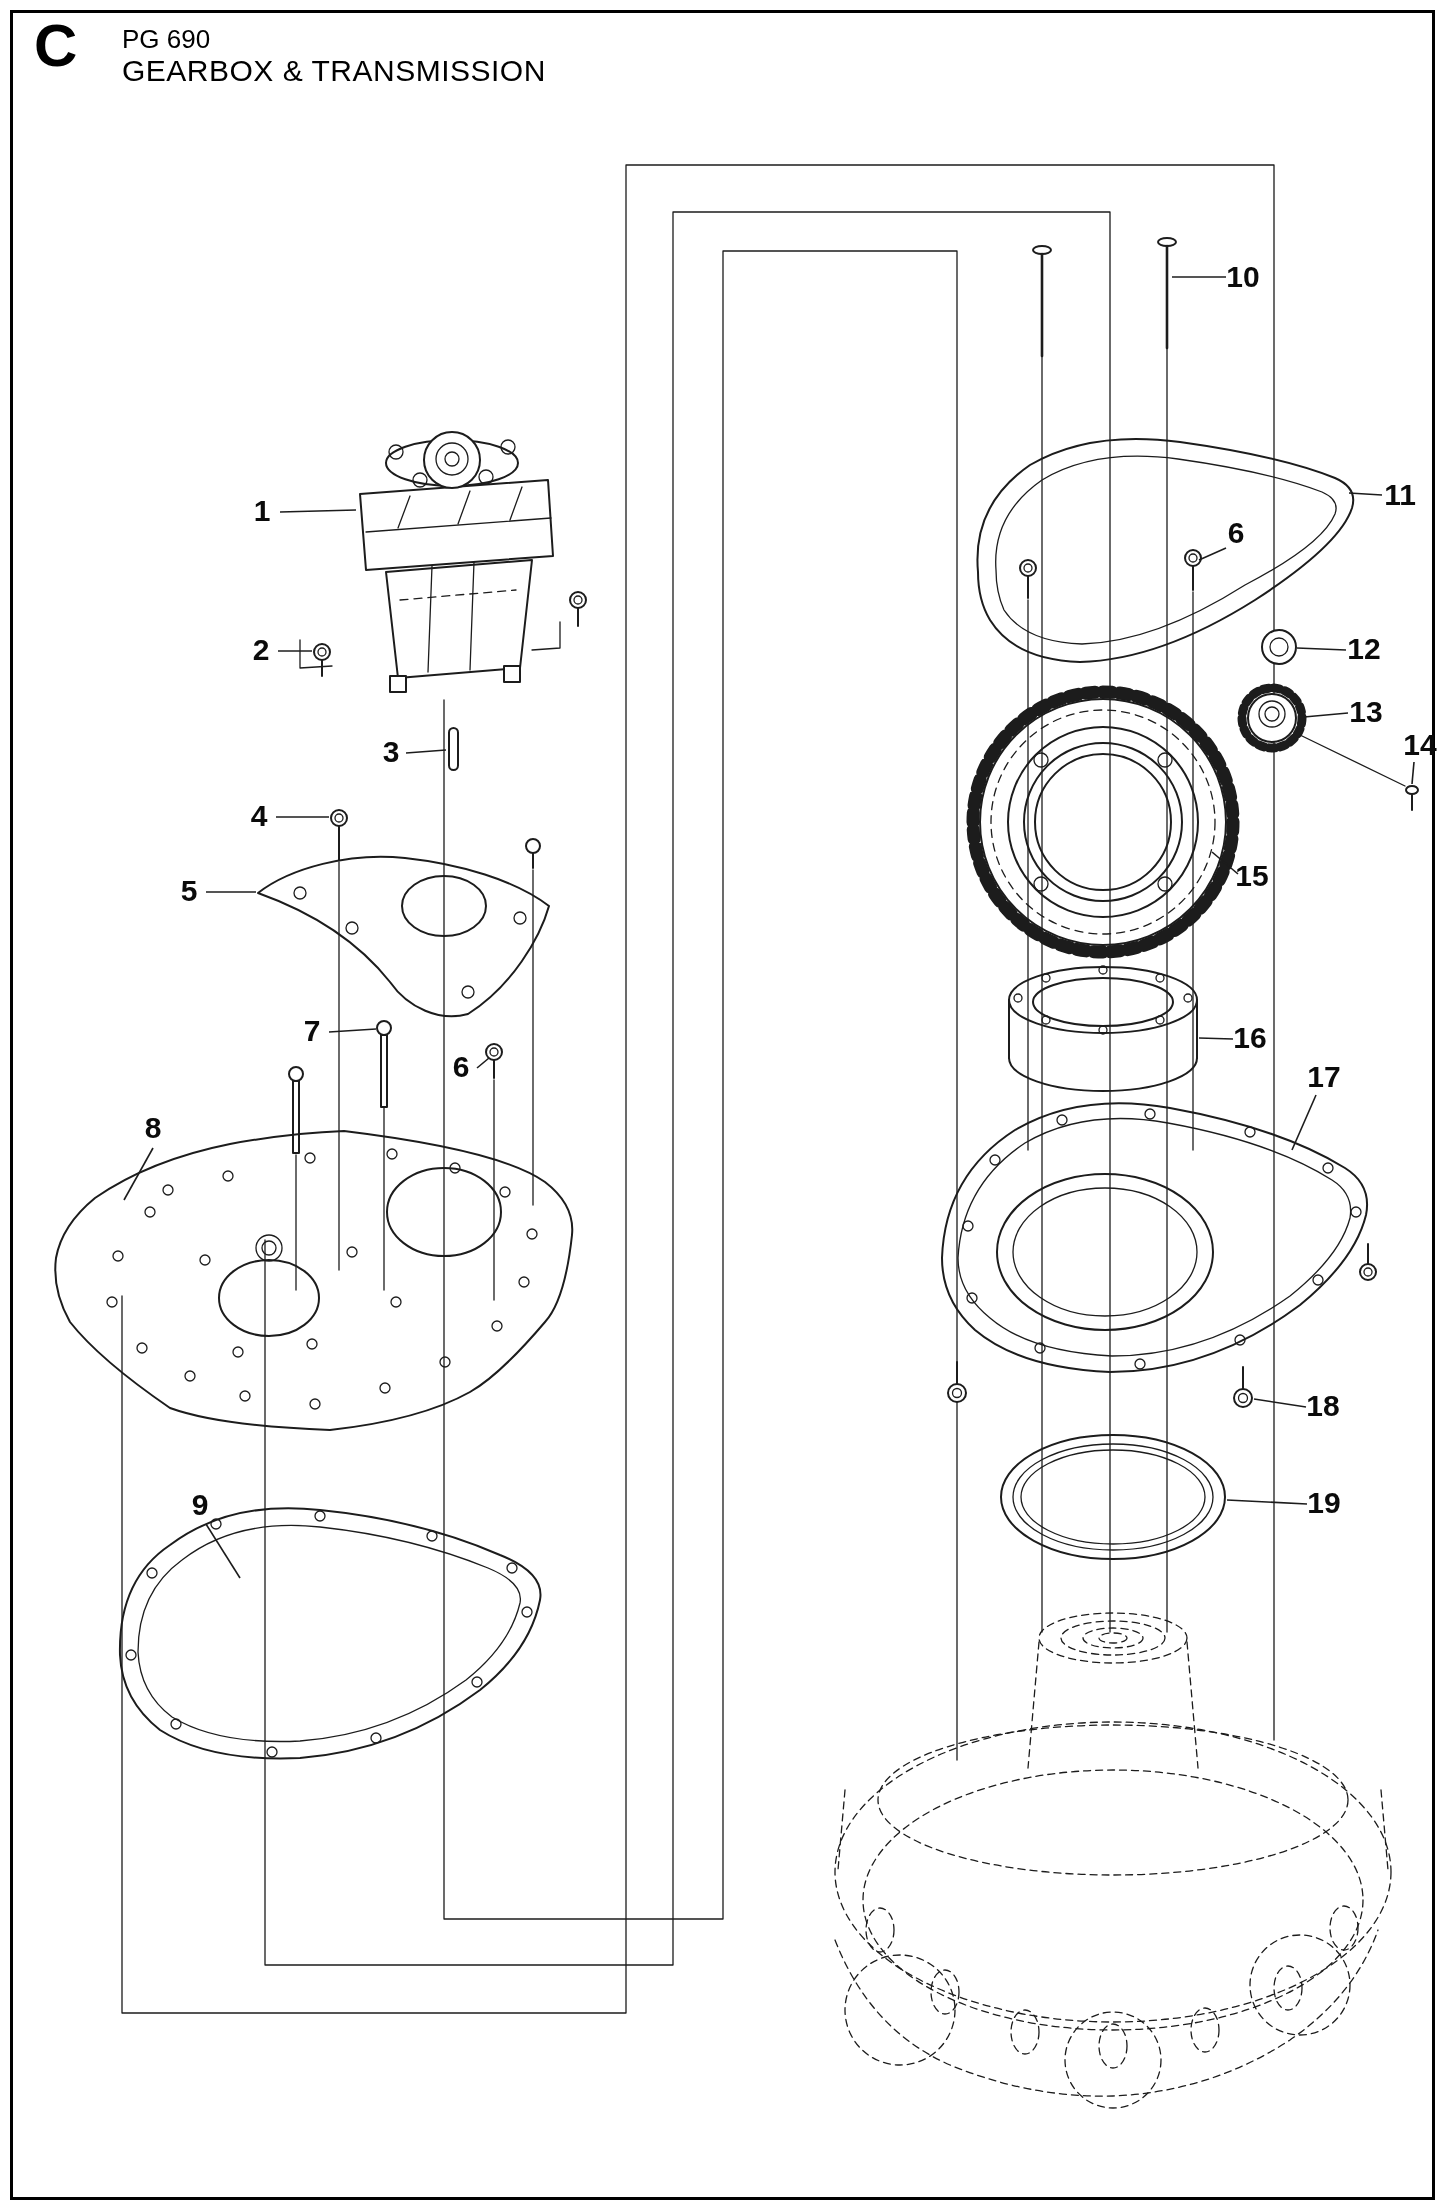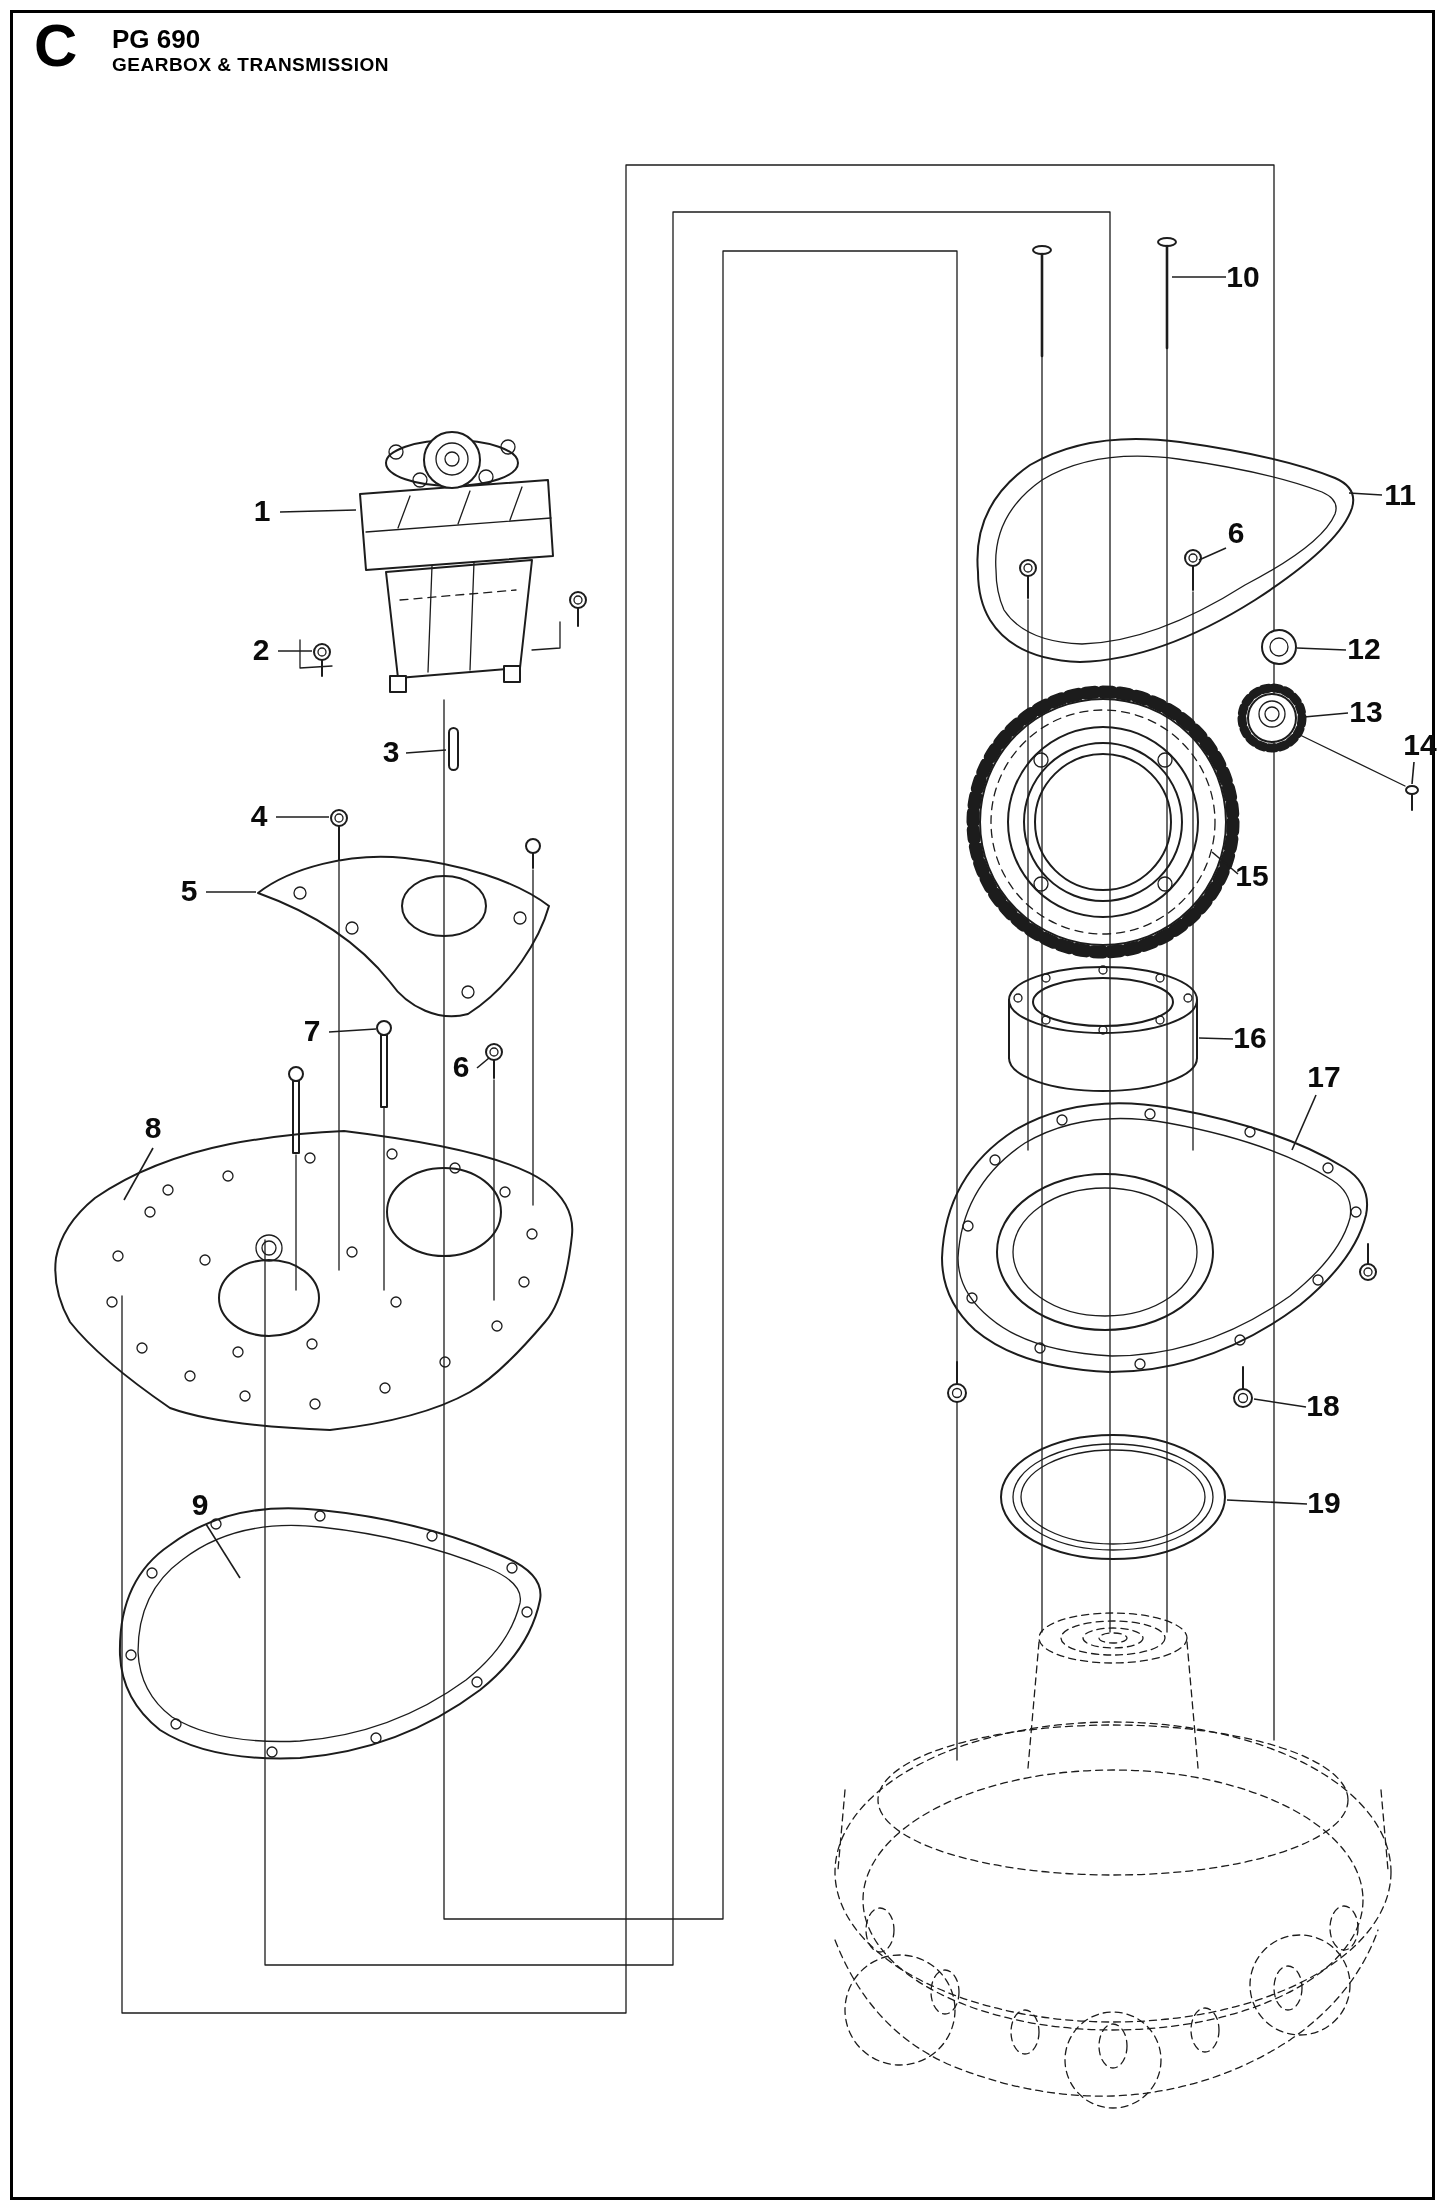--- a/index.html
+++ b/index.html
@@ -13,23 +13,23 @@
   }
   .frame{
     position:absolute;inset:10px;
     border:3px solid #000;
     pointer-events:none;
   }
   .section-letter{
     position:absolute;left:34px;top:16px;
     font-size:60px;font-weight:700;color:#000;line-height:1;
   }
-  .hdr{position:absolute;left:112px;color:#000;font-weight:700;}
+  .hdr{position:absolute;left:122px;color:#000;font-weight:400;}
   .hdr.model{top:24px;font-size:26px;}
-  .hdr.title{top:54px;font-size:19px;letter-spacing:.5px;}
+  .hdr.title{top:54px;font-size:30px;letter-spacing:.5px;}
   svg.diagram{position:absolute;left:0;top:0;}
   
   .ln{fill:none;stroke:#1c1c1c;stroke-width:2;stroke-linecap:round;stroke-linejoin:round;}
   .thin{stroke-width:1.3;}
   .thick{stroke-width:2.6;}
   .wfill{fill:#ffffff;stroke:#1c1c1c;stroke-width:2;stroke-linejoin:round;}
   .dash{stroke-dasharray:8 6;}
   .teeth{stroke-dasharray:9.5 7.5;stroke-width:13;}
   .teeth-sm{stroke-dasharray:6 5;stroke-width:9;}
   .leader{fill:none;stroke:#1c1c1c;stroke-width:1.6;}

